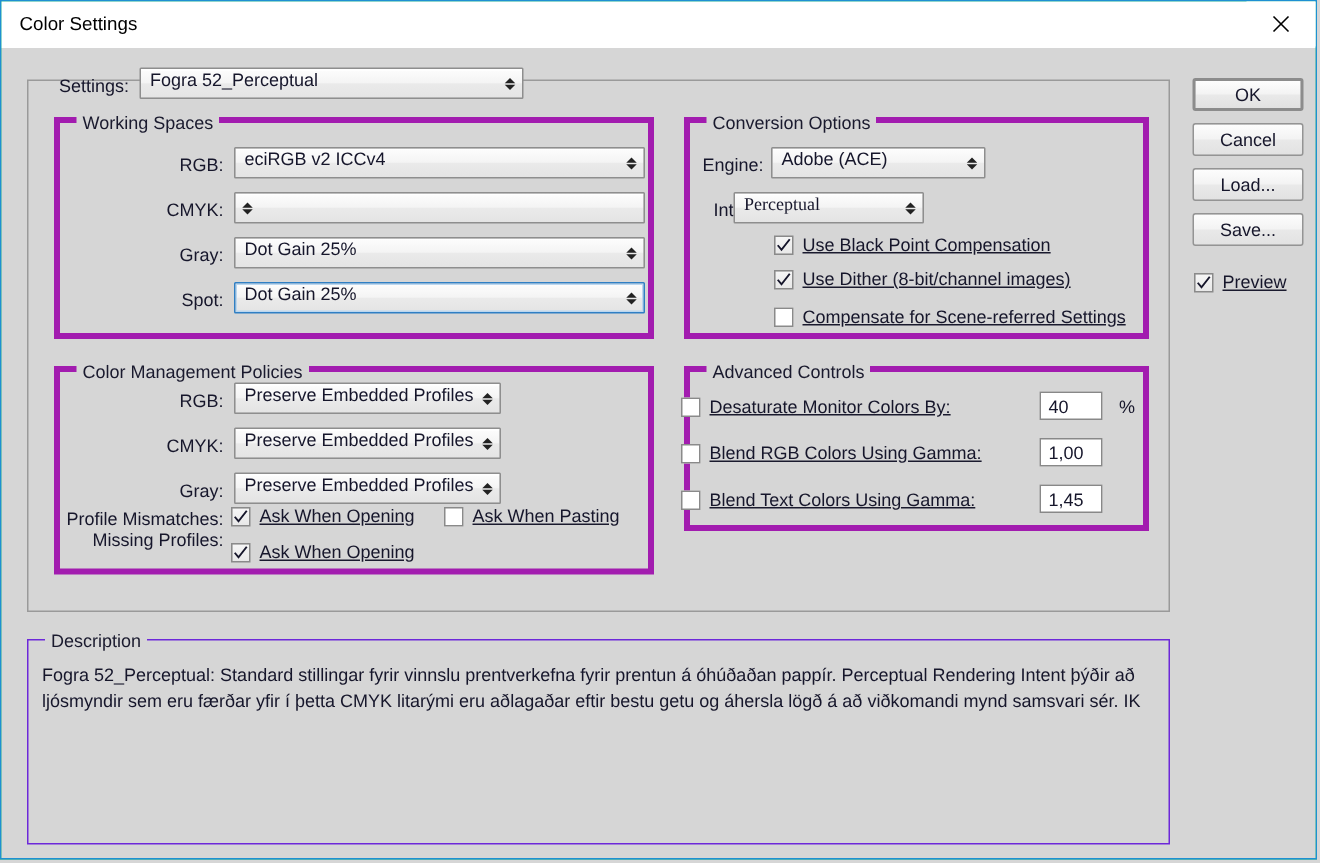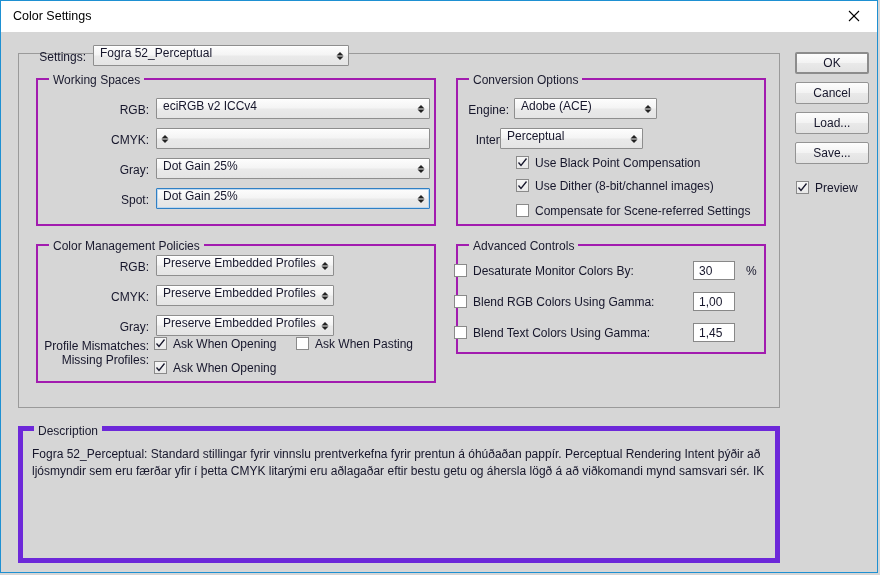--- a/index.html
+++ b/index.html
@@ -57,21 +57,21 @@
   .client {
     position: absolute;
     left: 0; top: 31px;
     right: 0; bottom: 0;
     background: #d6d6d6;
   }
 
   
   .group {
     position: absolute;
-    border: 2px solid #a21caf;
+    border: 4px solid #a21caf;
     box-sizing: border-box;
   }
   .group > .legend {
     position: absolute;
     top: -7px;
     left: 11px;
     background: #d6d6d6;
     padding: 0 4px;
     font-size: 12px;
     color: #1a1a2e;
@@ -138,21 +138,23 @@
     position: absolute;
     left: 50%;
     top: 50%;
     transform: translate(-50%, -50%);
   }
 
   
   .cb-wrap {
     position: absolute;
     display: flex;
-    white-space: nowrap;
+    align-items: center;
+    white-space: nowrap;
+    text-decoration: underline;
   }
   .cb-box {
     width: 13px;
     height: 13px;
     box-sizing: border-box;
     border: 1px solid #8a8a8a;
     background: linear-gradient(to bottom, #f6f6f6, #e8e8e8);
     position: relative;
     flex: none;
   }
@@ -205,21 +207,21 @@
     border: 2px solid #8c8c8c;
   }
 
   
   .desc-group {
     position: absolute;
     left: 17px;
     top: 394px;
     width: 762px;
     height: 137px;
-    border: 5px solid #6d28d9;
+    border: 1px solid #6d28d9;
     box-sizing: border-box;
   }
   .desc-text {
     position: absolute;
     left: 9px;
     top: 15px;
     width: 742px;
     font-size: 12px;
     line-height: 17px;
     color: #16162b;
@@ -373,21 +375,21 @@
       <span class="combo-text">Adobe (ACE)</span>
       <span class="spin">
         <svg width="9" height="12" viewBox="0 0 9 12">
           <polygon points="4.5,2 8,5.5 1,5.5" fill="#222"></polygon>
           <polygon points="4.5,10 8,6.5 1,6.5" fill="#222"></polygon>
         </svg>
       </span>
     </div>
 
     <div class="lbl" style="left:450px; top:101px; width:58px;">Intent:</div>
-    <div class="combo" style="left:499px; top:96px; width:143px;">
+    <div class="combo" style="left:488px; top:96px; width:127px;font-family:Liberation Serif, serif;">
       <span class="combo-text">Perceptual</span>
       <span class="spin">
         <svg width="9" height="12" viewBox="0 0 9 12">
           <polygon points="4.5,2 8,5.5 1,5.5" fill="#222"></polygon>
           <polygon points="4.5,10 8,6.5 1,6.5" fill="#222"></polygon>
         </svg>
       </span>
     </div>
 
     <div class="cb-wrap" style="left:515px; top:124px;">
@@ -415,21 +417,21 @@
 
     <div class="group" style="left:455px; top:212px; width:310px; height:110px;">
       <span class="legend">Advanced Controls</span>
     </div>
 
     <div class="cb-wrap" style="left:453px; top:232px;">
       <span class="cb-box unchecked"></span>
       <span class="cb-label">Desaturate Monitor Colors By:</span>
     </div>
     <div class="tinput" style="left:692px; top:229px; width:42px;">
-      <span>30</span>
+      <span>40</span>
     </div>
     <div class="lbl-left" style="left:745px; top:232px;">%</div>
 
     <div class="cb-wrap" style="left:453px; top:263px;">
       <span class="cb-box unchecked"></span>
       <span class="cb-label">Blend RGB Colors Using Gamma:</span>
     </div>
     <div class="tinput" style="left:692px; top:260px; width:42px;">
       <span>1,00</span>
     </div>

